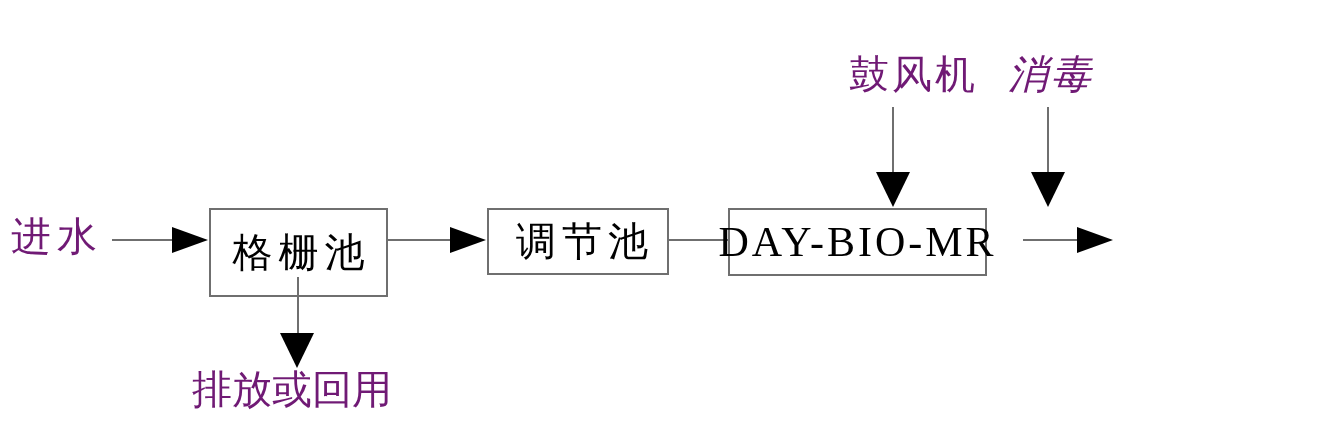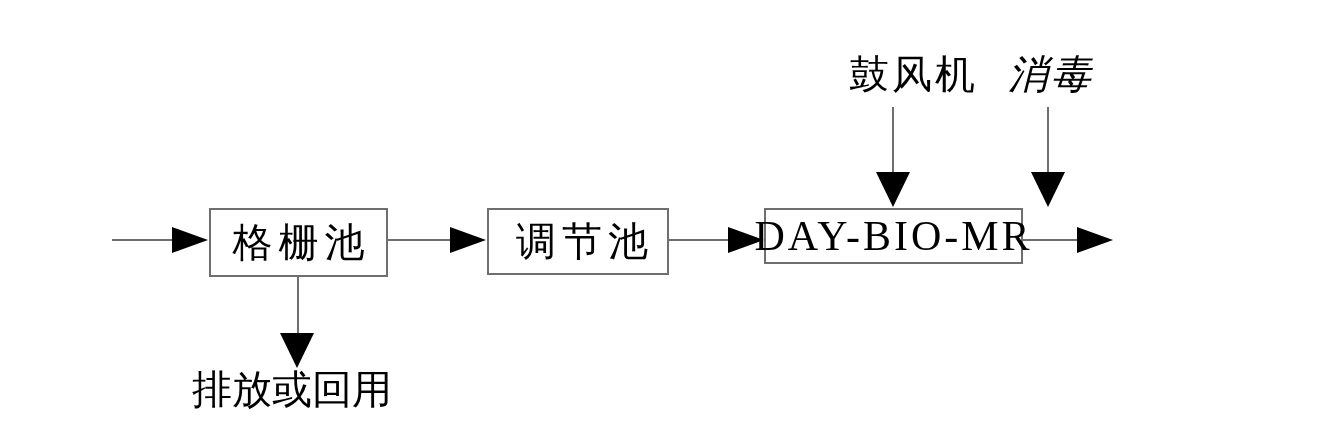--- a/index.html
+++ b/index.html
@@ -6,21 +6,21 @@
   body { font-family: "Liberation Serif", serif; }
   .canvas {
     position: relative;
     width: 1333px;
     height: 427px;
     background: #ffffff;
     overflow: hidden;
   }
   .lbl {
     position: absolute;
-    color: #000000;
+    color: #701a75;
     font-size: 40px;
     line-height: 1.05;
     white-space: nowrap;
   }
   .box {
     position: absolute;
     background: #ffffff;
     border: 2px solid #6f6f6f;
     box-sizing: border-box;
     display: flex;
@@ -55,35 +55,36 @@
     border-top: 35px solid #000000;
   }
   .sp3 { letter-spacing: 6px; }
   .sp2 { letter-spacing: 3px; }
 </style>
 </head>
 <body>
 
 <div class="canvas">
 
+  <div class="lbl sp3" style="left:11px; top:216px;">进水</div>
 
   <div class="hline" style="left:112px; top:239px; width:62px;"></div>
   <div class="arr-r" style="left:172px; top:227px;"></div>
 
-  <div class="box sp3" style="left:209px; top:208px; width:179px; height:69px; padding-left:6px;">格栅池</div>
+  <div class="box sp3" style="left:209px; top:208px; width:179px; height:89px; padding-left:6px;">格栅池</div>
 
   <div class="hline" style="left:388px; top:239px; width:64px;"></div>
   <div class="arr-r" style="left:450px; top:227px;"></div>
 
   <div class="box sp3" style="left:487px; top:208px; width:182px; height:67px; padding-left:14px;">调节池</div>
 
   <div class="hline" style="left:669px; top:239px; width:61px;"></div>
   <div class="arr-r" style="left:728px; top:227px;"></div>
 
-  <div class="box sp2" style="left:764px; top:208px; width:259px; height:56px; font-size:42px;">DAY-BIO-MR</div>
+  <div class="box sp2" style="left:728px; top:208px; width:259px; height:68px; font-size:42px;">DAY-BIO-MR</div>
 
   <div class="hline" style="left:1023px; top:239px; width:56px;"></div>
   <div class="arr-r" style="left:1077px; top:227px;"></div>
 
 
   <div class="lbl sp2" style="left:849px; top:54px;">鼓风机</div>
   <div class="vline" style="left:892px; top:107px; height:66px;"></div>
   <div class="arr-d" style="left:876px; top:172px;"></div>
 
   <div class="lbl sp2" style="left:1008px; top:54px;font-style:italic;">消毒</div>

